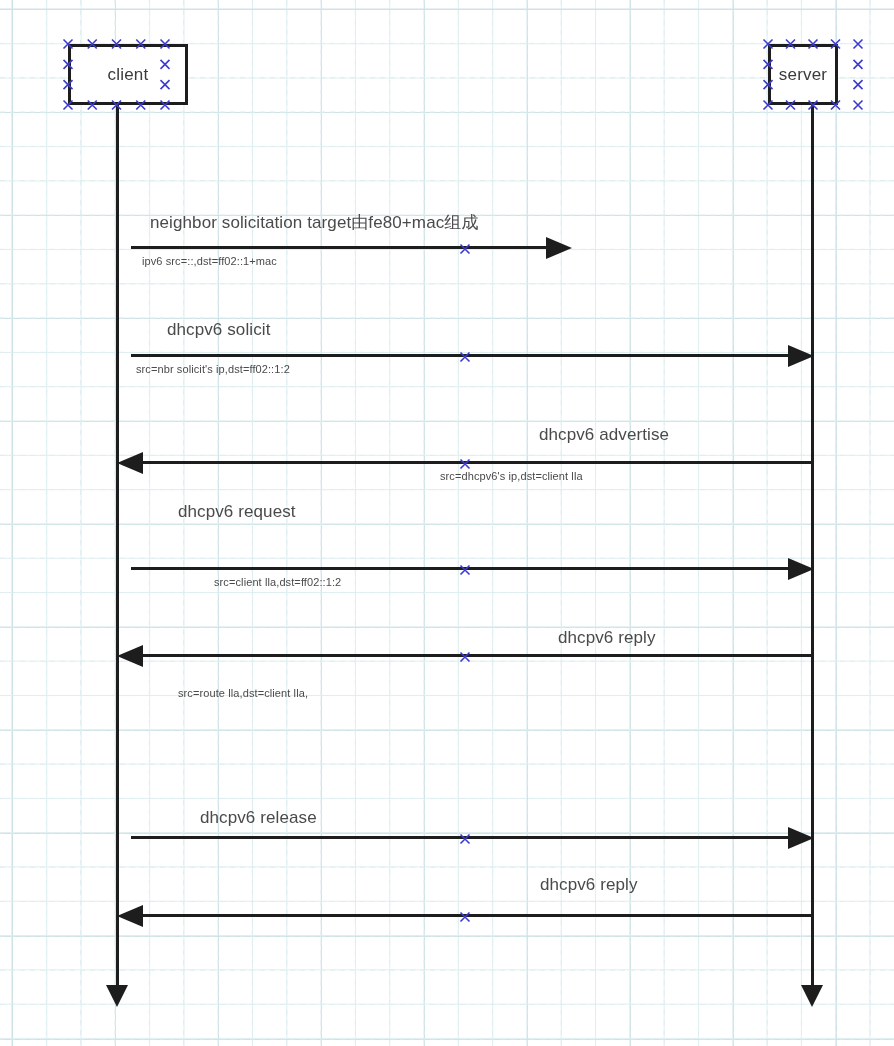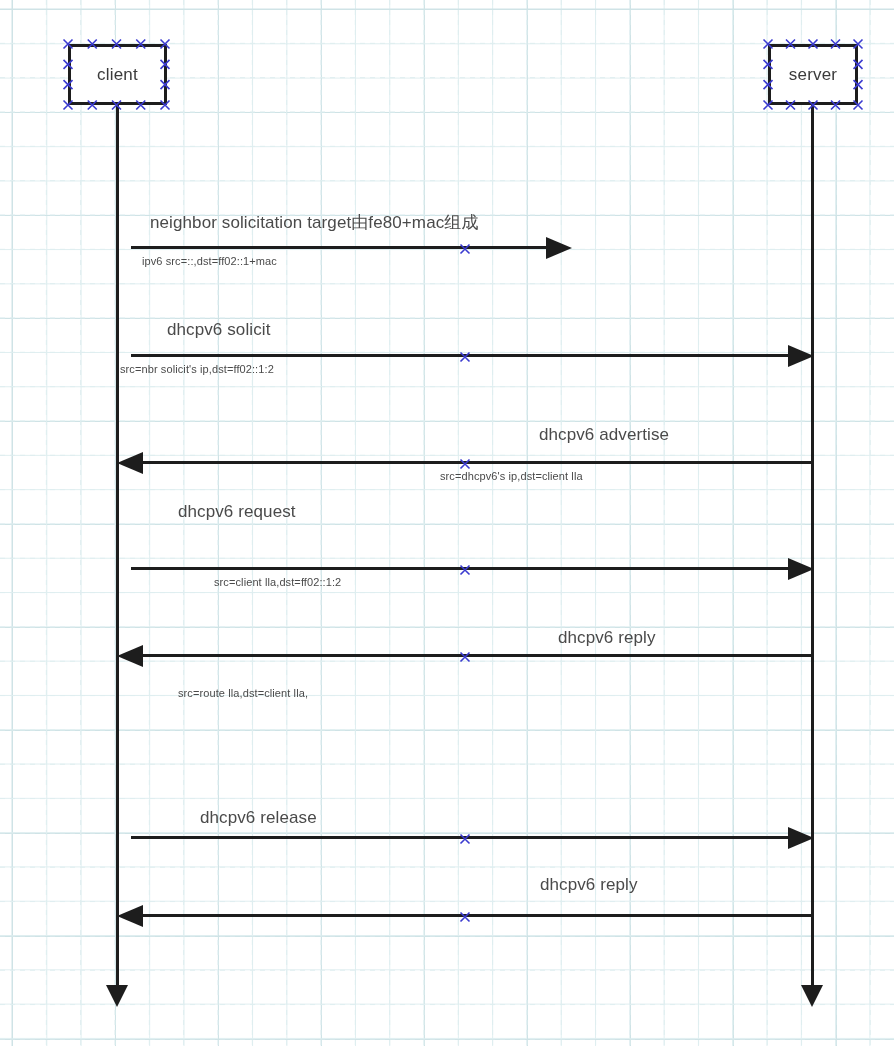--- a/index.html
+++ b/index.html
@@ -172,43 +172,43 @@
       <div class="lifeline-head" style="left:106px;top:985px;"></div>
       <div class="lifeline" style="left:811px;top:105px;height:880px;"></div>
       <div class="lifeline-head" style="left:801px;top:985px;"></div>
       <div class="msg-line" style="left:131px;top:246px;width:415px;"></div>
       <div class="arrow-right" style="left:546px;top:237px;"></div>
       <div class="msg-label" style="left:150px;top:211px;">neighbor solicitation target由fe80+mac组成</div>
       <div class="msg-sublabel" style="left:142px;top:255px;">ipv6 src=::,dst=ff02::1+mac</div>
       <div class="msg-line" style="left:131px;top:354px;width:657px;"></div>
       <div class="arrow-right" style="left:788px;top:345px;"></div>
       <div class="msg-label" style="left:167px;top:320px;">dhcpv6 solicit</div>
-      <div class="msg-sublabel" style="left:120px;top:363px;text-align:right;">src=nbr solicit's ip,dst=ff02::1:2</div>
+      <div class="msg-sublabel" style="left:136px;top:363px;text-align:right;">src=nbr solicit's ip,dst=ff02::1:2</div>
       <div class="msg-line" style="left:141px;top:461px;width:671px;"></div>
       <div class="arrow-left" style="left:117px;top:452px;"></div>
       <div class="msg-label" style="left:539px;top:425px;">dhcpv6 advertise</div>
       <div class="msg-sublabel" style="left:440px;top:470px;">src=dhcpv6's ip,dst=client lla</div>
       <div class="msg-line" style="left:131px;top:567px;width:657px;"></div>
       <div class="arrow-right" style="left:788px;top:558px;"></div>
       <div class="msg-label" style="left:178px;top:502px;">dhcpv6 request</div>
       <div class="msg-sublabel" style="left:178px;top:576px;margin-left:36px;">src=client lla,dst=ff02::1:2</div>
       <div class="msg-line" style="left:141px;top:654px;width:671px;"></div>
       <div class="arrow-left" style="left:117px;top:645px;"></div>
       <div class="msg-label" style="left:558px;top:628px;">dhcpv6 reply</div>
       <div class="msg-sublabel" style="left:178px;top:687px;">src=route lla,dst=client lla,</div>
       <div class="msg-line" style="left:131px;top:836px;width:657px;"></div>
       <div class="arrow-right" style="left:788px;top:827px;"></div>
       <div class="msg-label" style="left:200px;top:808px;">dhcpv6 release</div>
       <div class="msg-line" style="left:141px;top:914px;width:671px;"></div>
       <div class="arrow-left" style="left:117px;top:905px;"></div>
       <div class="msg-label" style="left:540px;top:875px;">dhcpv6 reply</div>
-      <div class="actor-box" style="left:68px;top:44px;width:99px;height:61px;">
+      <div class="actor-box" style="left:68px;top:44px;width:120px;height:61px;">
         <span class="actor-label">client</span>
       </div>
-      <div class="actor-box" style="left:768px;top:44px;width:90px;height:61px;">
+      <div class="actor-box" style="left:768px;top:44px;width:70px;height:61px;">
         <span class="actor-label">server</span>
       </div>
     </div>
 
 <svg class="handles" width="894" height="1046">
       <path d="M63.5 39.5 L72.5 48.5 M72.5 39.5 L63.5 48.5" stroke="#3b3bd0" stroke-width="1.6"></path>
       <path d="M63.5 100.5 L72.5 109.5 M72.5 100.5 L63.5 109.5" stroke="#3b3bd0" stroke-width="1.6"></path>
       <path d="M87.75 39.5 L96.75 48.5 M96.75 39.5 L87.75 48.5" stroke="#3b3bd0" stroke-width="1.6"></path>
       <path d="M87.75 100.5 L96.75 109.5 M96.75 100.5 L87.75 109.5" stroke="#3b3bd0" stroke-width="1.6"></path>
       <path d="M112 39.5 L121 48.5 M121 39.5 L112 48.5" stroke="#3b3bd0" stroke-width="1.6"></path>

